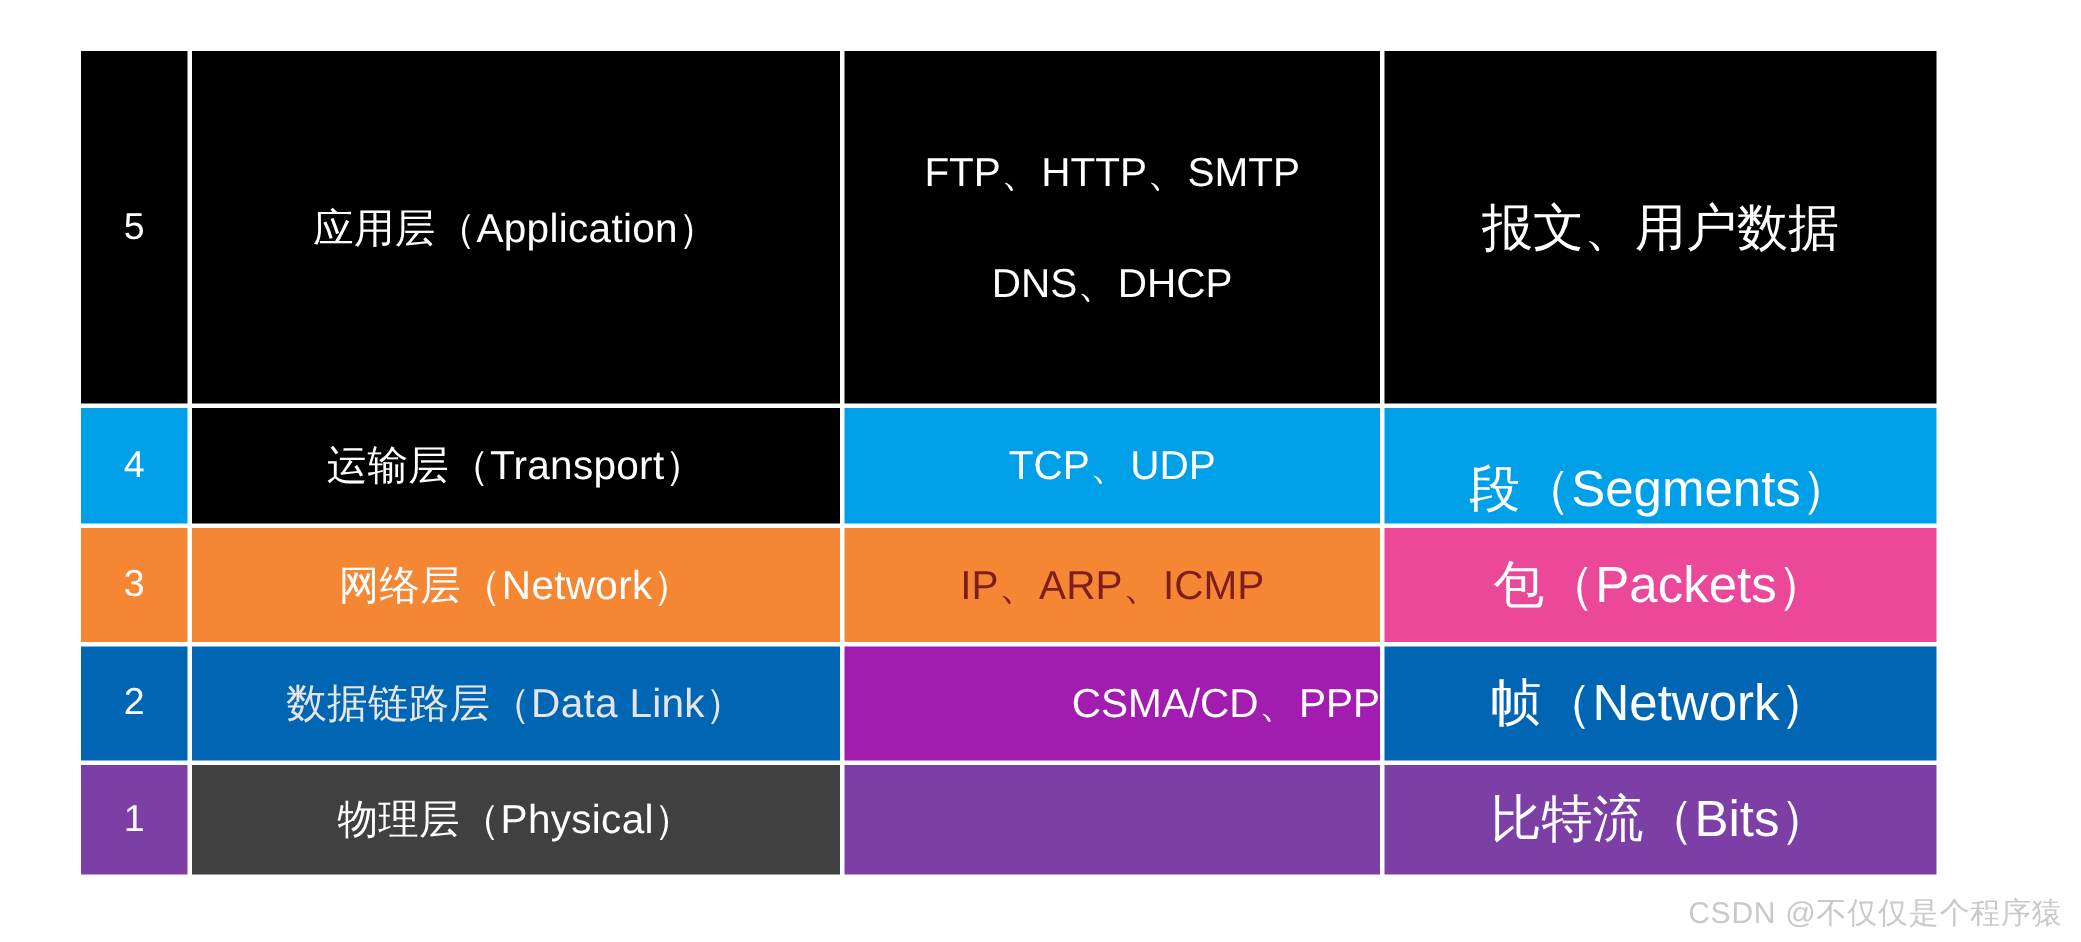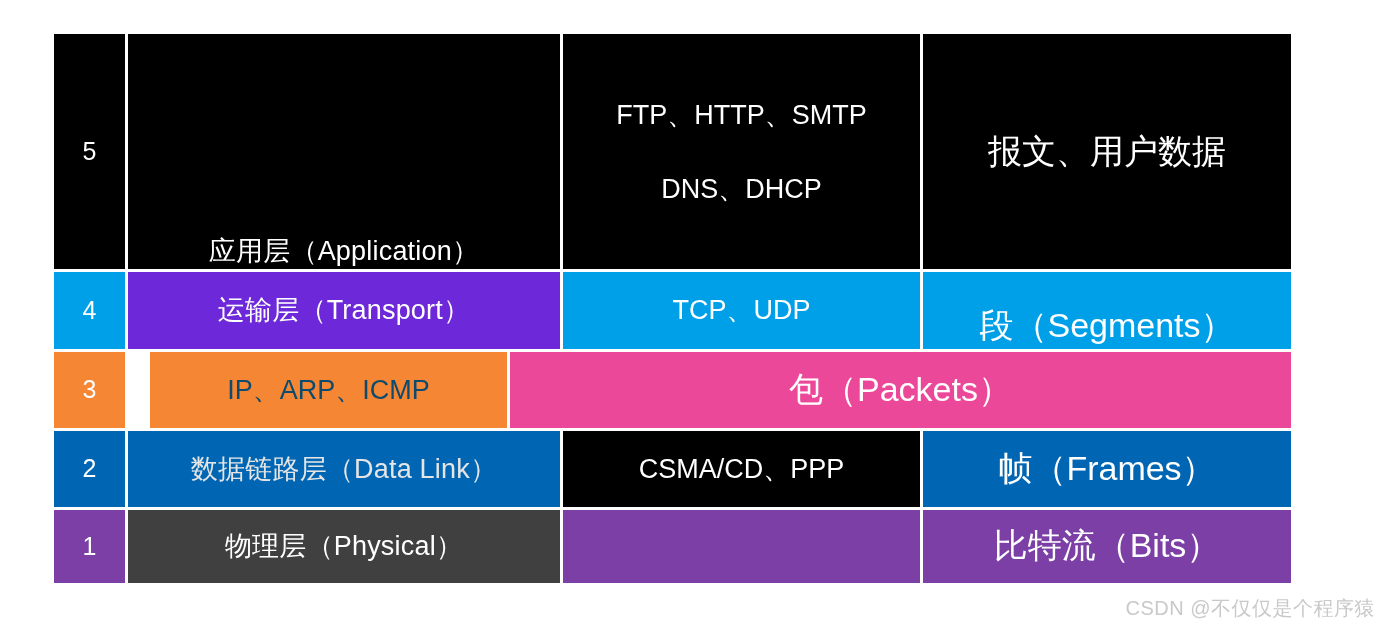--- a/index.html
+++ b/index.html
@@ -95,71 +95,74 @@
 </style>
 </head>
 <body>
 
 <div id="osi-table">
 
   <div class="layer-row row-5">
     <div class="cell cell-num" style="background-color: rgb(0, 0, 0); color: rgb(255, 255, 255);">
       <span>5</span>
     </div>
-    <div class="cell cell-layer" style="background-color: rgb(0, 0, 0); color: rgb(255, 255, 255); justify-content: flex-end;">
+    <div class="cell cell-layer" style="background-color: rgb(0, 0, 0); color: rgb(255, 255, 255);">
       <span>应用层（Application）</span>
     </div>
     <div class="cell cell-proto" style="background-color: rgb(0, 0, 0); color: rgb(255, 255, 255);">
       <span class="proto-line">FTP、HTTP、SMTP</span>
       <span class="proto-line">DNS、DHCP</span>
     </div>
     <div class="cell cell-unit" style="background-color: rgb(0, 0, 0); color: rgb(255, 255, 255);">
       <span>报文、用户数据</span>
     </div>
   </div>
 
   <div class="layer-row row-4">
     <div class="cell cell-num" style="background-color: rgb(0, 160, 233); color: rgb(255, 255, 255);">
       <span>4</span>
     </div>
-    <div class="cell cell-layer" style="background-color: #6d28d9; color: rgb(255, 255, 255);">
+    <div class="cell cell-layer" style="background-color: #000000; color: rgb(255, 255, 255);">
       <span>运输层（Transport）</span>
     </div>
     <div class="cell cell-proto" style="background-color: rgb(0, 160, 233); color: rgb(255, 255, 255);">
       <span class="proto-line">TCP、UDP</span>
     </div>
     <div class="cell cell-unit" style="background-color: rgb(0, 160, 233); color: rgb(255, 255, 255); justify-content: flex-end;">
       <span>段（Segments）</span>
     </div>
   </div>
 
   <div class="layer-row row-3">
     <div class="cell cell-num" style="background-color: rgb(245, 134, 52); color: rgb(255, 255, 255);">
       <span>3</span>
     </div>
-    <div class="cell cell-proto" style="background-color: rgb(245, 134, 52); color: #0c4a6e; margin-left: 22px;">
+    <div class="cell cell-layer" style="background-color: rgb(245, 134, 52); color: rgb(255, 255, 255);">
+      <span>网络层（Network）</span>
+    </div>
+    <div class="cell cell-proto" style="background-color: rgb(245, 134, 52); color: #7f1d1d;">
       <span class="proto-line">IP、ARP、ICMP</span>
     </div>
     <div class="cell cell-unit" style="background-color: #ec4899; color: rgb(255, 255, 255);">
       <span>包（Packets）</span>
     </div>
   </div>
 
   <div class="layer-row row-2">
     <div class="cell cell-num" style="background-color: rgb(0, 102, 179); color: rgb(255, 255, 255);">
       <span>2</span>
     </div>
     <div class="cell cell-layer" style="background-color: rgb(0, 102, 179); color: #e5e5e5;">
       <span>数据链路层（Data Link）</span>
     </div>
-    <div class="cell cell-proto" style="background-color: #000000; color: rgb(255, 255, 255);">
+    <div class="cell cell-proto" style="background-color: #a21caf; color: rgb(255, 255, 255); align-items: flex-end;">
       <span class="proto-line">CSMA/CD、PPP</span>
     </div>
     <div class="cell cell-unit" style="background-color: rgb(0, 102, 179); color: rgb(255, 255, 255);">
-      <span>帧（Frames）</span>
+      <span>帧（Network）</span>
     </div>
   </div>
 
   <div class="layer-row row-1">
     <div class="cell cell-num" style="background-color: rgb(123, 63, 165); color: rgb(255, 255, 255);">
       <span>1</span>
     </div>
     <div class="cell cell-layer" style="background-color: #404040; color: rgb(255, 255, 255);">
       <span>物理层（Physical）</span>
     </div>

